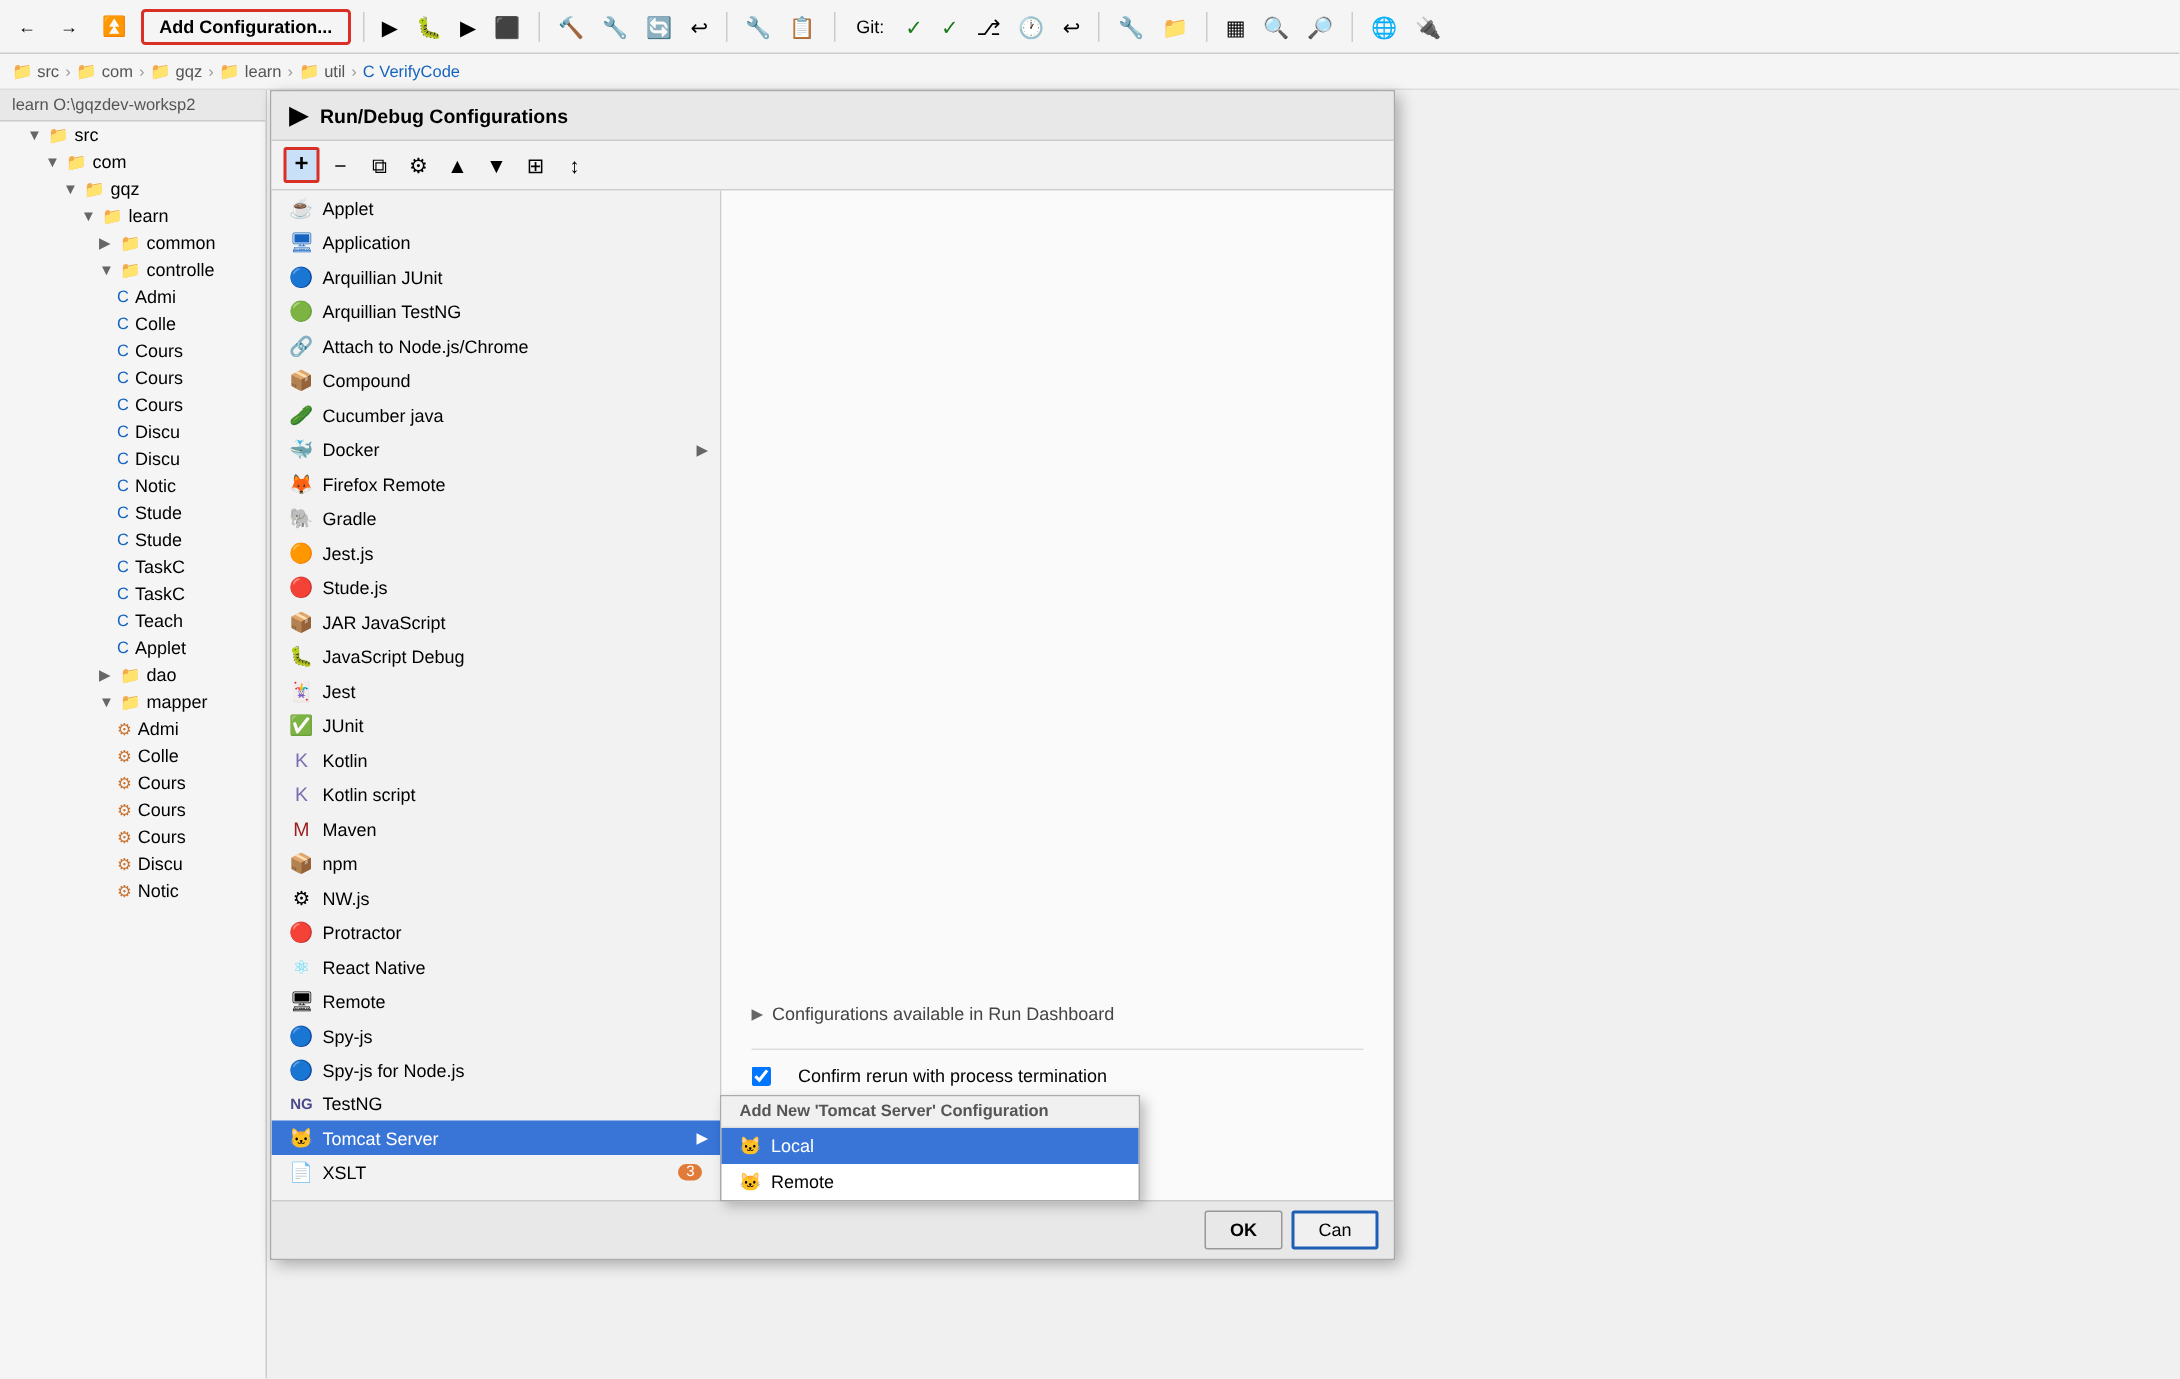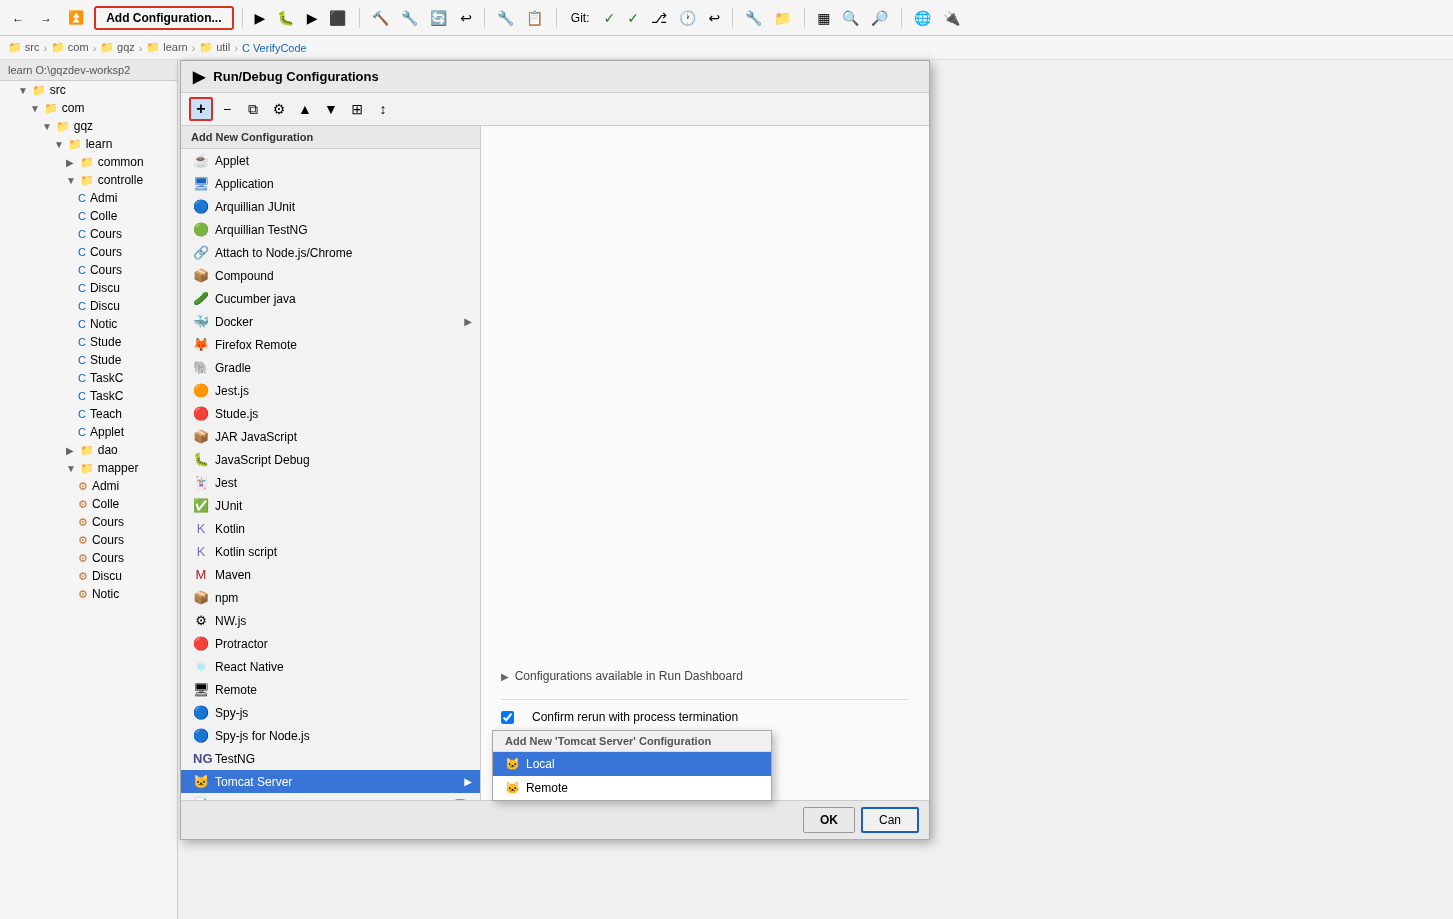--- a/index.html
+++ b/index.html
@@ -513,21 +513,20 @@
         <button class="dialog-toolbar-btn">⚙</button>
         <button class="dialog-toolbar-btn">▲</button>
         <button class="dialog-toolbar-btn">▼</button>
         <button class="dialog-toolbar-btn">⊞</button>
         <button class="dialog-toolbar-btn">↕</button>
       </div>
 
       <div class="dialog-body">
 
         <div class="config-list-panel">
-          <div class="config-list-header">Add New Configuration</div>
           <div class="config-list">
 
             <div class="config-item">
               <span class="config-icon">☕</span>
               <span>Applet</span>
             </div>
             <div class="config-item">
               <span class="config-icon" style="color:#1565c0;">🖥</span>
               <span>Application</span>
             </div>
@@ -622,21 +621,21 @@
             </div>
             <div class="config-item">
               <span class="config-icon">🔵</span>
               <span>Spy-js</span>
             </div>
             <div class="config-item">
               <span class="config-icon">🔵</span>
               <span>Spy-js for Node.js</span>
             </div>
             <div class="config-item">
-              <span class="config-icon" style="font-size:13px; font-weight:bold; color:#4a4a8a;">NG</span>
+              <span class="config-icon" style="font-size:10px; font-weight:bold; color:#4a4a8a;">NG</span>
               <span>TestNG</span>
             </div>
 
             <div class="config-item tomcat-selected" style="position:relative;">
               <span class="config-icon">🐱</span>
               <span>Tomcat Server</span>
               <span class="arrow" style="color:white;">▶</span>
             </div>
             <div class="config-item">
               <span class="config-icon">📄</span>
@@ -672,21 +671,21 @@
           </div>
         </div>
       </div>
 
       <div class="dialog-footer">
         <button class="footer-btn primary">OK</button>
         <button class="footer-btn cancel-btn">Can</button>
       </div>
     </div>
 
-    <div class="submenu-popup" style="top: 670px; left: 312px;">
+    <div class="submenu-popup" style="top: 670px; left: 300px;">
       <div class="submenu-title">Add New 'Tomcat Server' Configuration</div>
       <div class="submenu-item selected">
         <span>🐱</span>
         <span>Local</span>
       </div>
       <div class="submenu-item">
         <span>🐱</span>
         <span>Remote</span>
       </div>
     </div>

